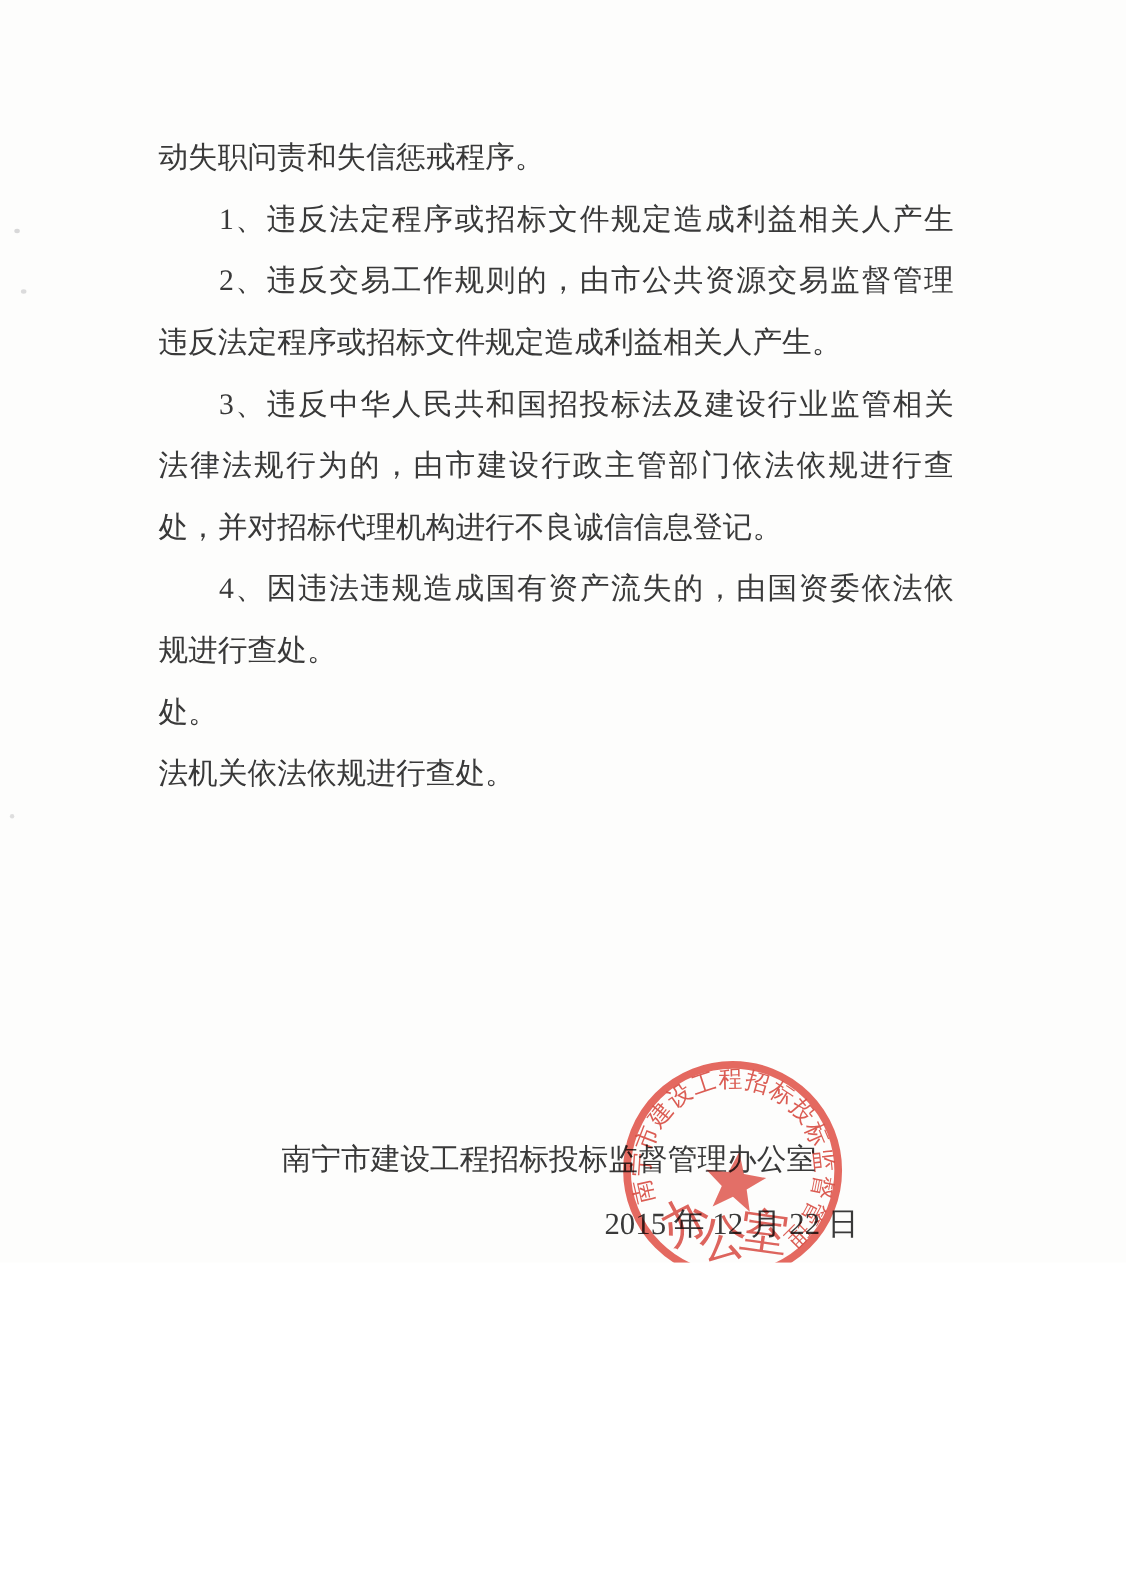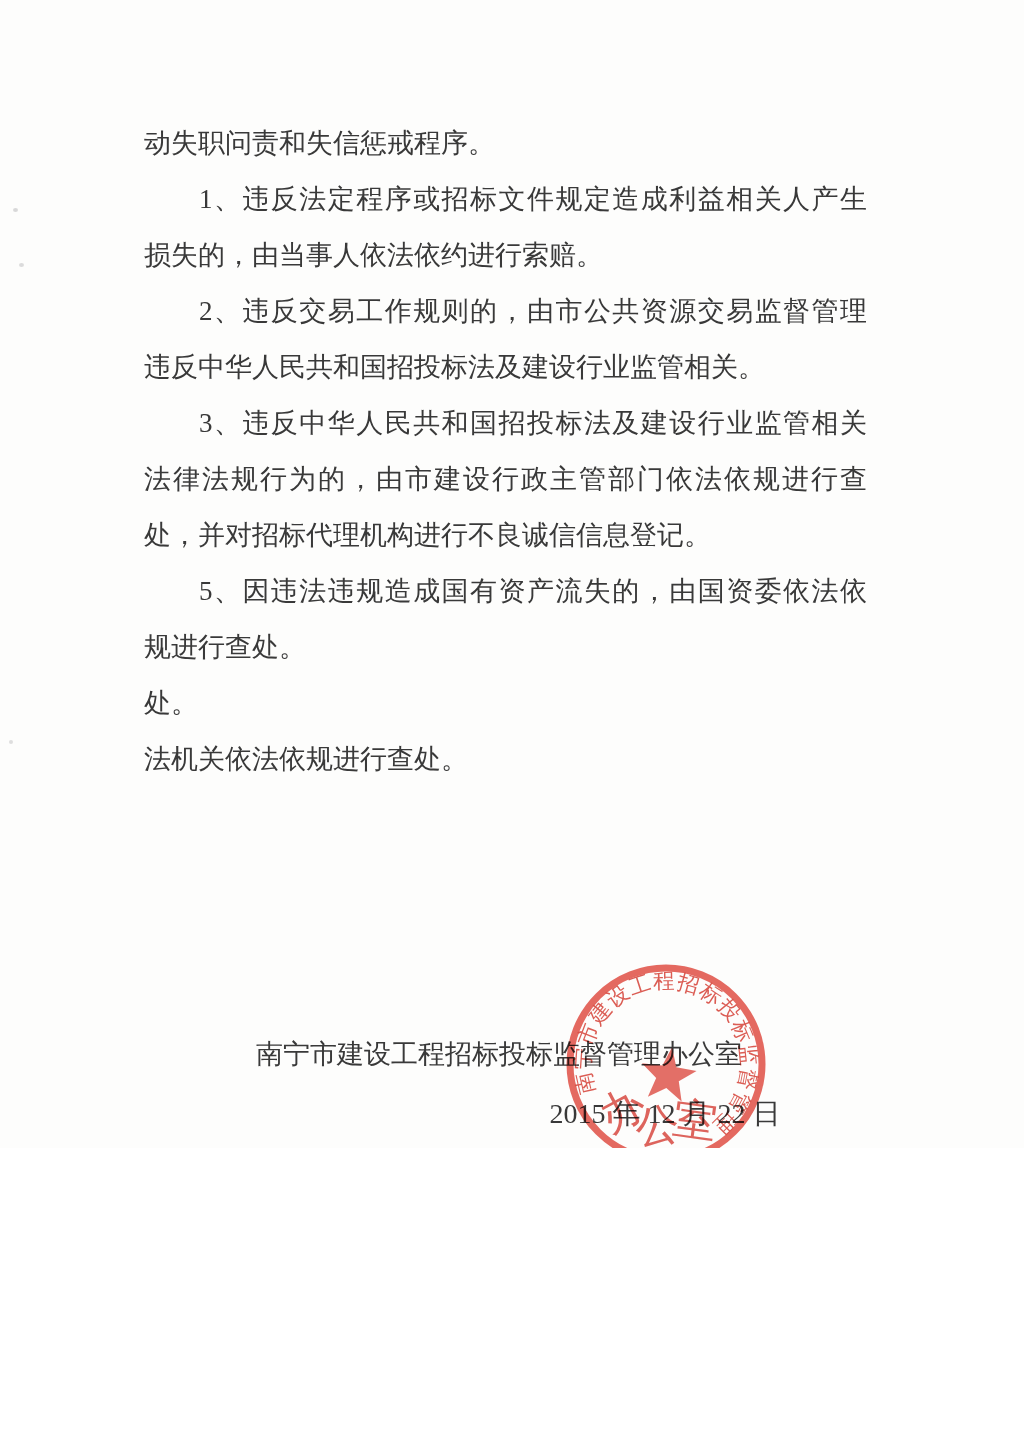--- a/index.html
+++ b/index.html
@@ -49,27 +49,26 @@
   .speck.s4{left:228px;top:1248px;width:4px;height:3px;opacity:.35;}
 </style>
 </head>
 <body>
 
 <div class="page">
 
   <div class="body-text">
     <div class="bl">动失职问责和失信惩戒程序。</div>
     <div class="bl indent fill">1、违反法定程序或招标文件规定造成利益相关人产生</div>
-    <div class="bl">损失的，由当事人依法依约进行索赔。</div>
     <div class="bl indent fill">2、违反交易工作规则的，由市公共资源交易监督管理</div>
-    <div class="bl">违反中华人民共和国招投标法及建设行业监管相关。</div>
+    <div class="bl">违反法定程序或招标文件规定造成利益相关人产生。</div>
     <div class="bl indent fill">3、违反中华人民共和国招投标法及建设行业监管相关</div>
     <div class="bl fill">法律法规行为的，由市建设行政主管部门依法依规进行查</div>
     <div class="bl">处，并对招标代理机构进行不良诚信信息登记。</div>
-    <div class="bl indent fill">5、因违法违规造成国有资产流失的，由国资委依法依</div>
+    <div class="bl indent fill">4、因违法违规造成国有资产流失的，由国资委依法依</div>
     <div class="bl">规进行查处。</div>
     <div class="bl">处。</div>
     <div class="bl">法机关依法依规进行查处。</div>
   </div>
 
   <div class="signature">南宁市建设工程招标投标监督管理办公室</div>
 
   <div class="dateline">2015 年 12 月 22 日</div>
 
   <svg class="seal" viewBox="540 930 260 270" xmlns="http://www.w3.org/2000/svg">

